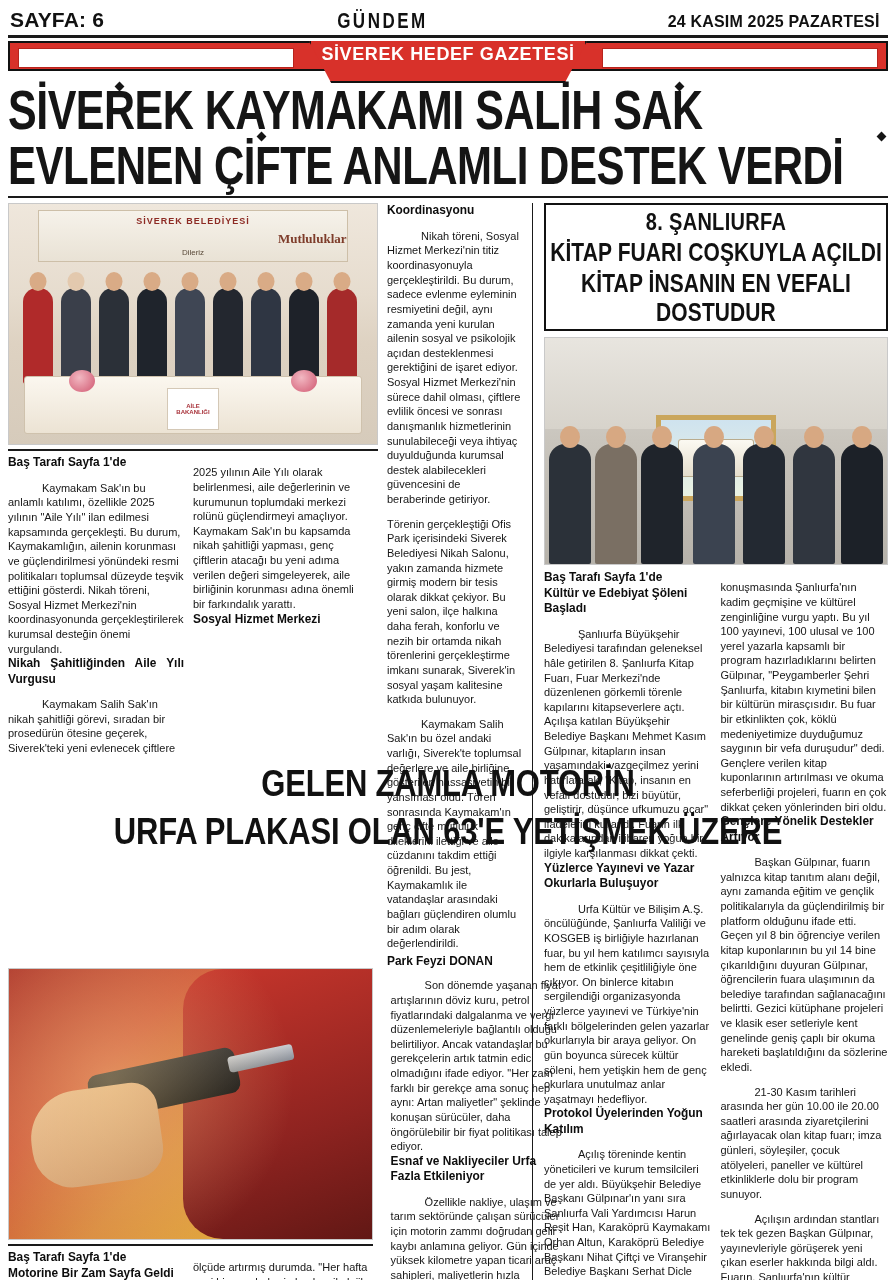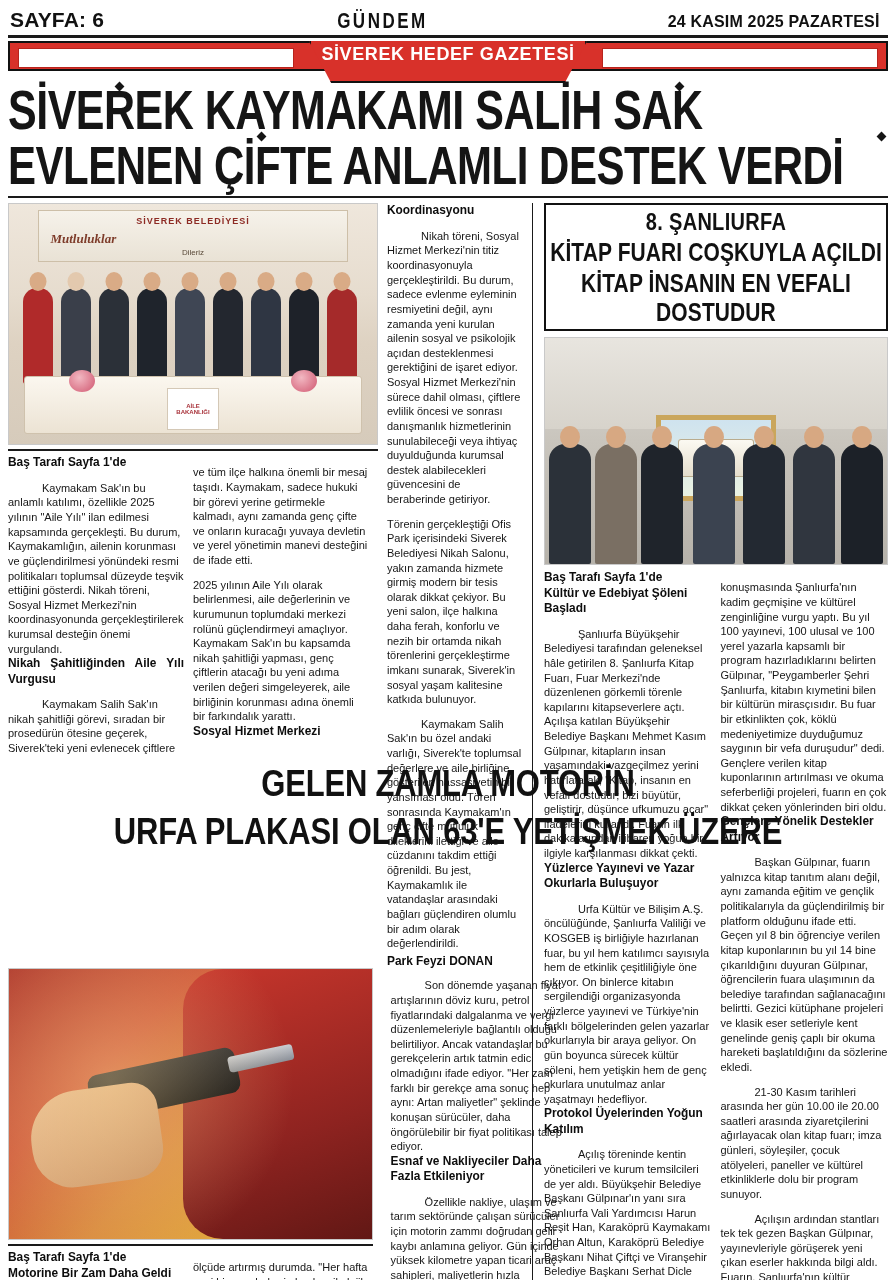--- a/index.html
+++ b/index.html
@@ -172,23 +172,23 @@
     position: absolute; left: 8%; top: 6px; width: 84%; height: 52px;
     background: linear-gradient(180deg,#f6f2ea,#e9e2d5);
     border: 1px solid #cdbfa8;
     padding-left: 22px;
   }
   .ph1-banner .b1 {
     position: absolute; top: 5px; left: 0; right: 0; text-align: center;
     font-size: 9px; font-weight: bold; color: #8d2b24; letter-spacing: 1px;
   }
   .ph1-banner .b2 {
-    position: absolute; top: 20px; left: 11px; right: 0; text-align: left;
+    position: absolute; top: 20px; left: 0; right: 0; text-align: right;
     font-size: 13px; font-weight: bold; color: #7e3c2a;
-    font-family: "Liberation Serif", serif; font-style: italic;
+    font-family: "Liberation Serif", serif; 
   }
   .ph1-banner .b3 {
     position: absolute; top: 37px; left: 0; right: 0; text-align: center;
     font-size: 8px; color: #5a4a3a;
   }
   .ph1-people { position: absolute; left: 0; right: 0; top: 60px; height: 120px; }
   .pp {
     position: absolute; bottom: 0; width: 30px; height: 96px;
     border-radius: 14px 14px 3px 3px;
   }
@@ -398,21 +398,20 @@
         <div class="caption-rule" style="margin-top:4px;"></div>
 
         <div class="cols" style="margin-top:4px;">
           <div class="col">
             <div class="subhead">Baş Tarafı Sayfa 1'de</div>
             <p class="body indent">Kaymakam Sak'ın bu anlamlı katılımı, özellikle 2025 yılının "Aile Yılı" ilan edilmesi kapsamında gerçekleşti. Bu durum, Kaymakamlığın, ailenin korunması ve güçlendirilmesi yönündeki resmi politikaları toplumsal düzeyde teşvik ettiğini gösterdi. Nikah töreni, Sosyal Hizmet Merkezi'nin koordinasyonunda gerçekleştirilerek kurumsal desteğin önemi vurgulandı.</p>
             <div class="subhead just">Nikah Şahitliğinden Aile Yılı Vurgusu</div>
             <p class="body indent">Kaymakam Salih Sak'ın nikah şahitliği görevi, sıradan bir prosedürün ötesine geçerek, Siverek'teki yeni evlenecek çiftlere</p>
           </div>
           <div class="col">
-            <p class="body">ve tüm ilçe halkına önemli bir mesaj taşıdı. Kaymakam, sadece hukuki bir görevi yerine getirmekle kalmadı, aynı zamanda genç çifte ve onların kuracağı yuvaya devletin ve yerel yönetimin manevi desteğini de ifade etti.</p>
             <p class="body">2025 yılının Aile Yılı olarak belirlenmesi, aile değerlerinin ve kurumunun toplumdaki merkezi rolünü güçlendirmeyi amaçlıyor. Kaymakam Sak'ın bu kapsamda nikah şahitliği yapması, genç çiftlerin atacağı bu yeni adıma verilen değeri simgeleyerek, aile birliğinin korunması adına önemli bir farkındalık yarattı.</p>
             <div class="subhead">Sosyal Hizmet Merkezi</div>
           </div>
         </div>
 
         <div class="sechead" style="margin-top:6px; width:880px;">
           <div class="l1">GELEN ZAMLA MOTORİN</div>
           <div class="l2">URFA PLAKASI OLAN 63'E YETİŞMEK ÜZERE</div>
         </div>
       </div>
@@ -494,32 +493,32 @@
           <div class="ph3-car"></div>
           <div class="ph3-nozzle"></div>
           <div class="ph3-hand"></div>
           <div class="ph3-glow"></div>
         </div>
         <div class="caption-rule" style="margin-top:4px;"></div>
 
         <div class="cols" style="margin-top:4px;">
           <div class="col">
             <div class="subhead">Baş Tarafı Sayfa 1'de</div>
-            <div class="subhead">Motorine Bir Zam Daha Geldi</div>
+            <div class="subhead">Motorine Bir Zam Sayfa Geldi</div>
 
           </div>
           <div class="col">
             <p class="body">ölçüde artırmış durumda. "Her hafta yeni bir zam haberi almak psikolojik olarak da yorucu olmaya başladı" diyen sürücüler, fiyatların gidişatından endişeli olduklarını belirtiyor.</p>
 
           </div>
         </div>
       </div>
 
       <div class="col" style="margin-left:9px;">
         <p class="body indent">Son dönemde yaşanan fiyat artışlarının döviz kuru, petrol fiyatlarındaki dalgalanma ve vergi düzenlemeleriyle bağlantılı olduğu belirtiliyor. Ancak vatandaşlar bu gerekçelerin artık tatmin edici olmadığını ifade ediyor. "Her zam farklı bir gerekçe ama sonuç hep aynı: Artan maliyetler" şeklinde konuşan sürücüler, daha öngörülebilir bir fiyat politikası talep ediyor.</p>
-        <div class="subhead">Esnaf ve Nakliyeciler Daha Fazla Etkileniyor</div>
+        <div class="subhead">Esnaf ve Nakliyeciler Urfa Fazla Etkileniyor</div>
         <p class="body indent">Özellikle nakliye, ulaşım ve tarım sektöründe çalışan sürücüler için motorin zammı doğrudan gelir kaybı anlamına geliyor. Gün içinde yüksek kilometre yapan ticari araç sahipleri, maliyetlerin hızla yükselmesi nedeniyle hizmet fiyatlarını artırmak zorunda kalabileceklerini belirtiyor. Bu durumun zincirleme olarak diğer ürün ve hizmetlere de yansıyacağı öngörülüyor.</p>
 
       </div>
     </div>
 
   </div>
 </div>
 
 </body></html>

